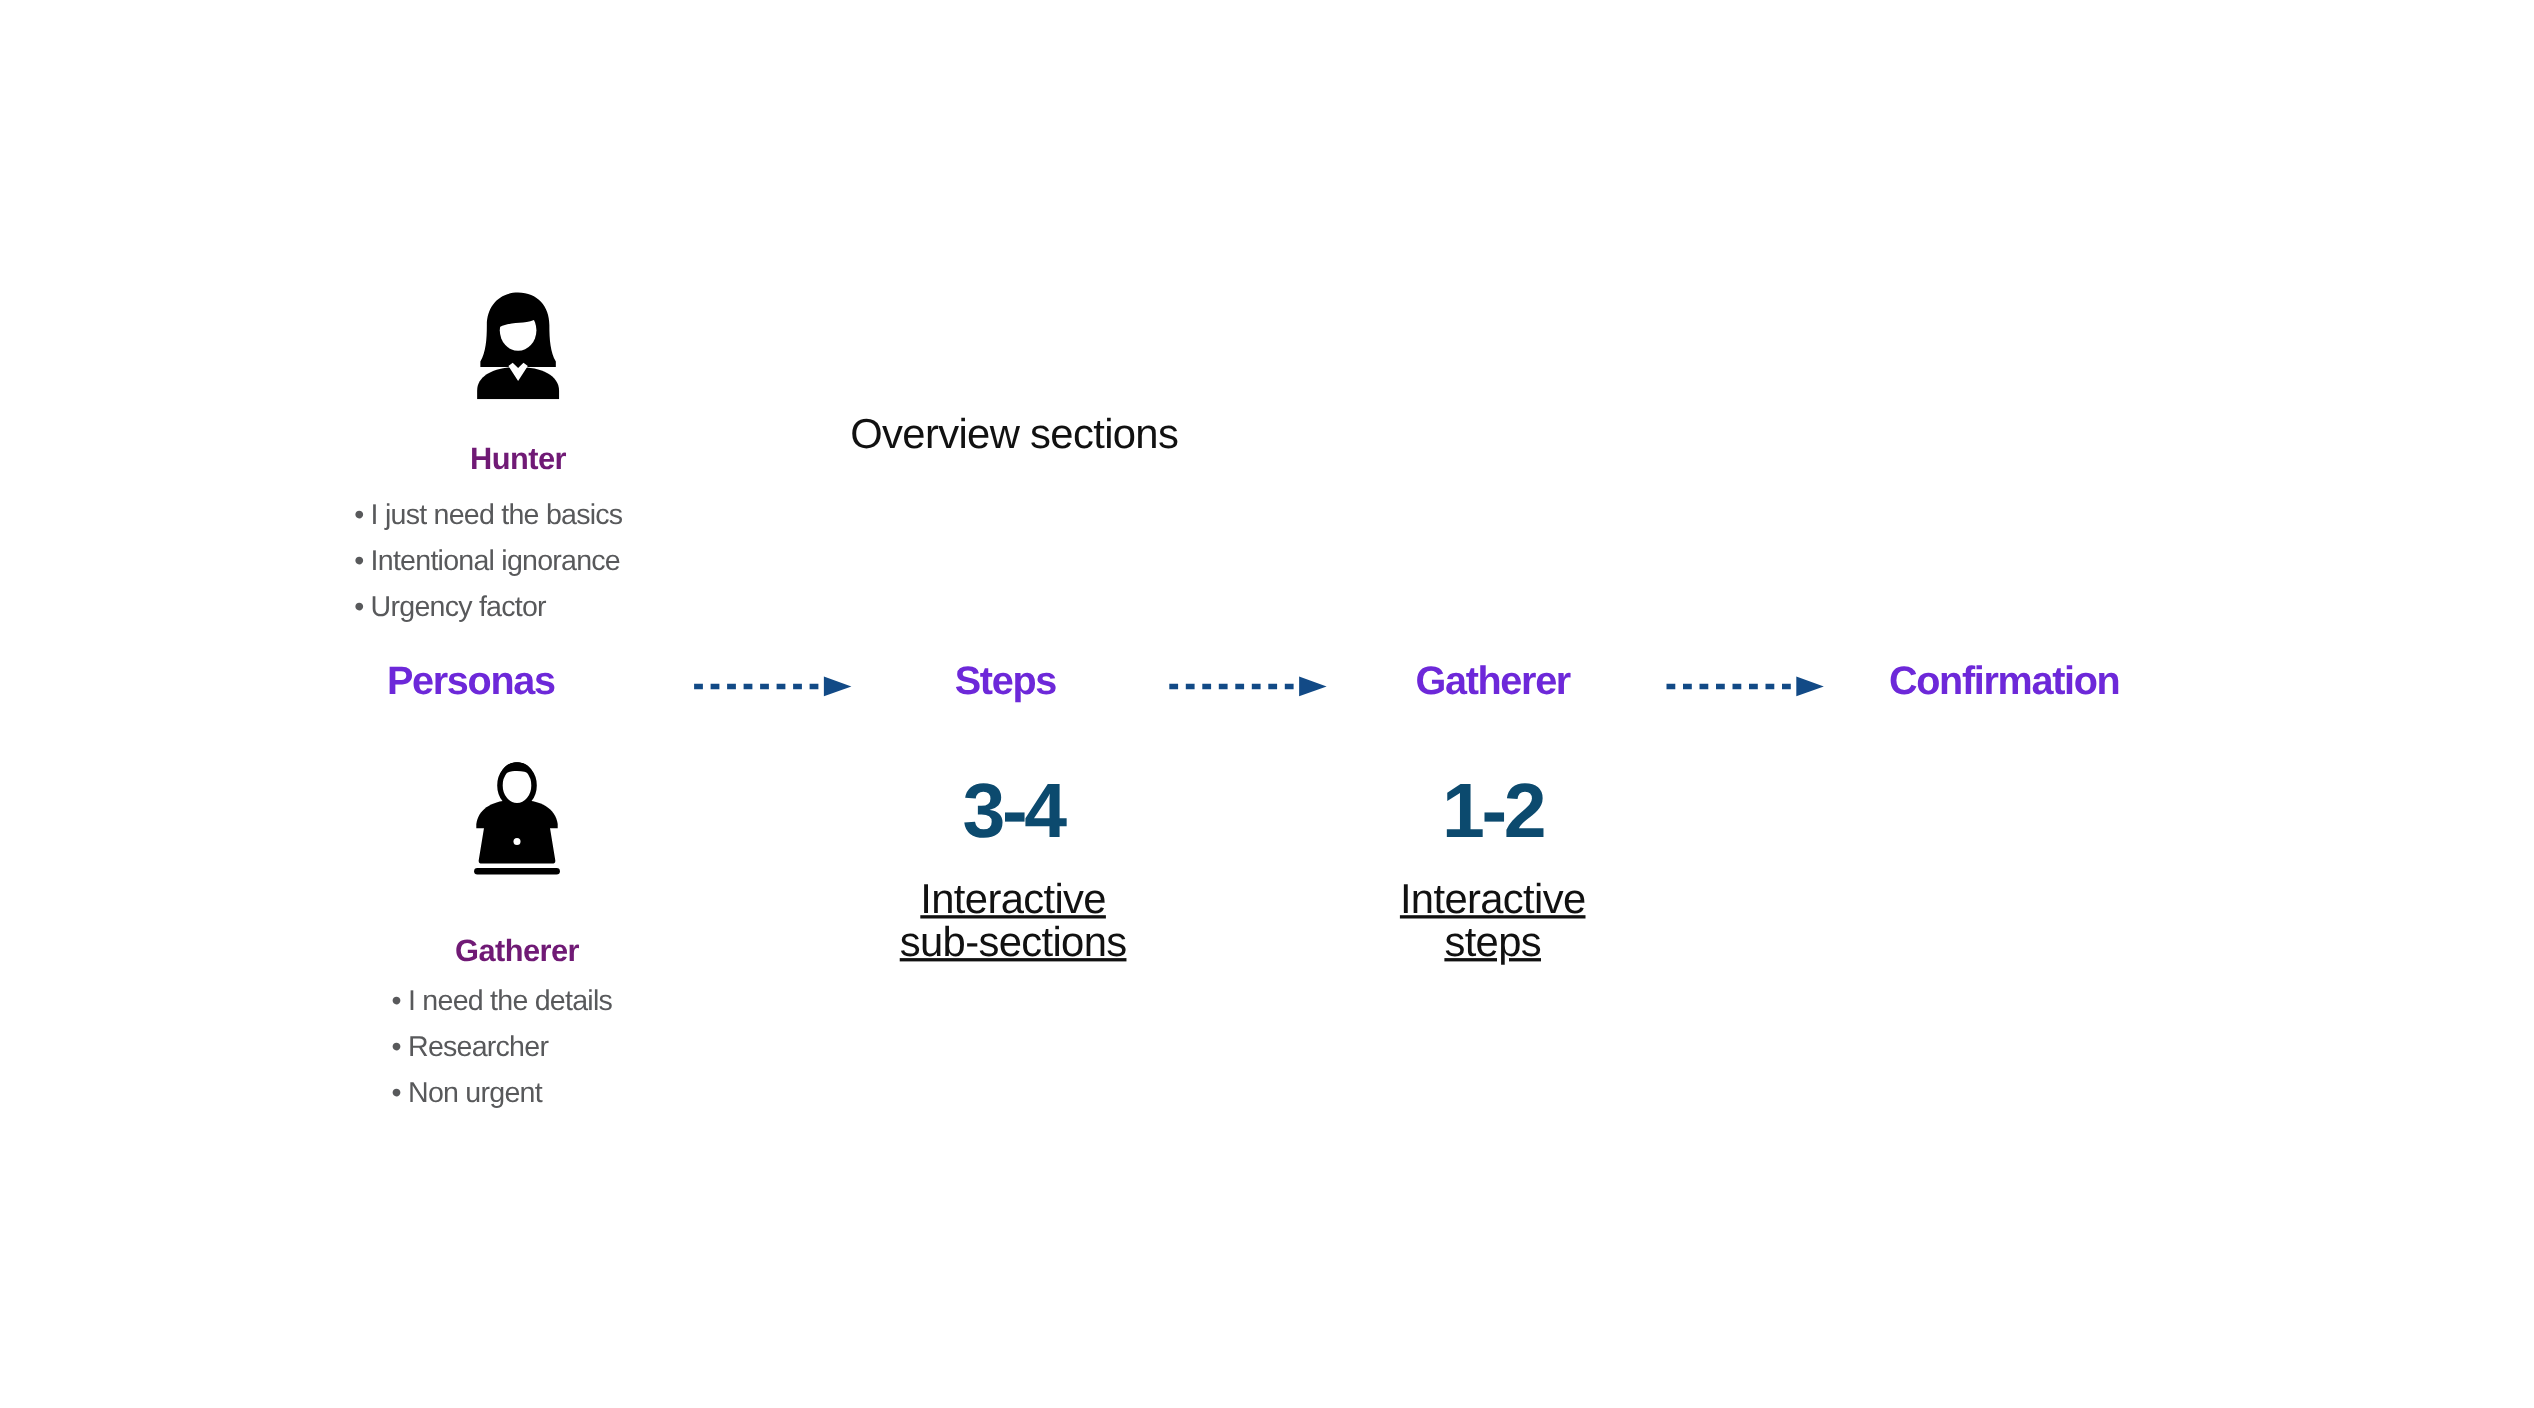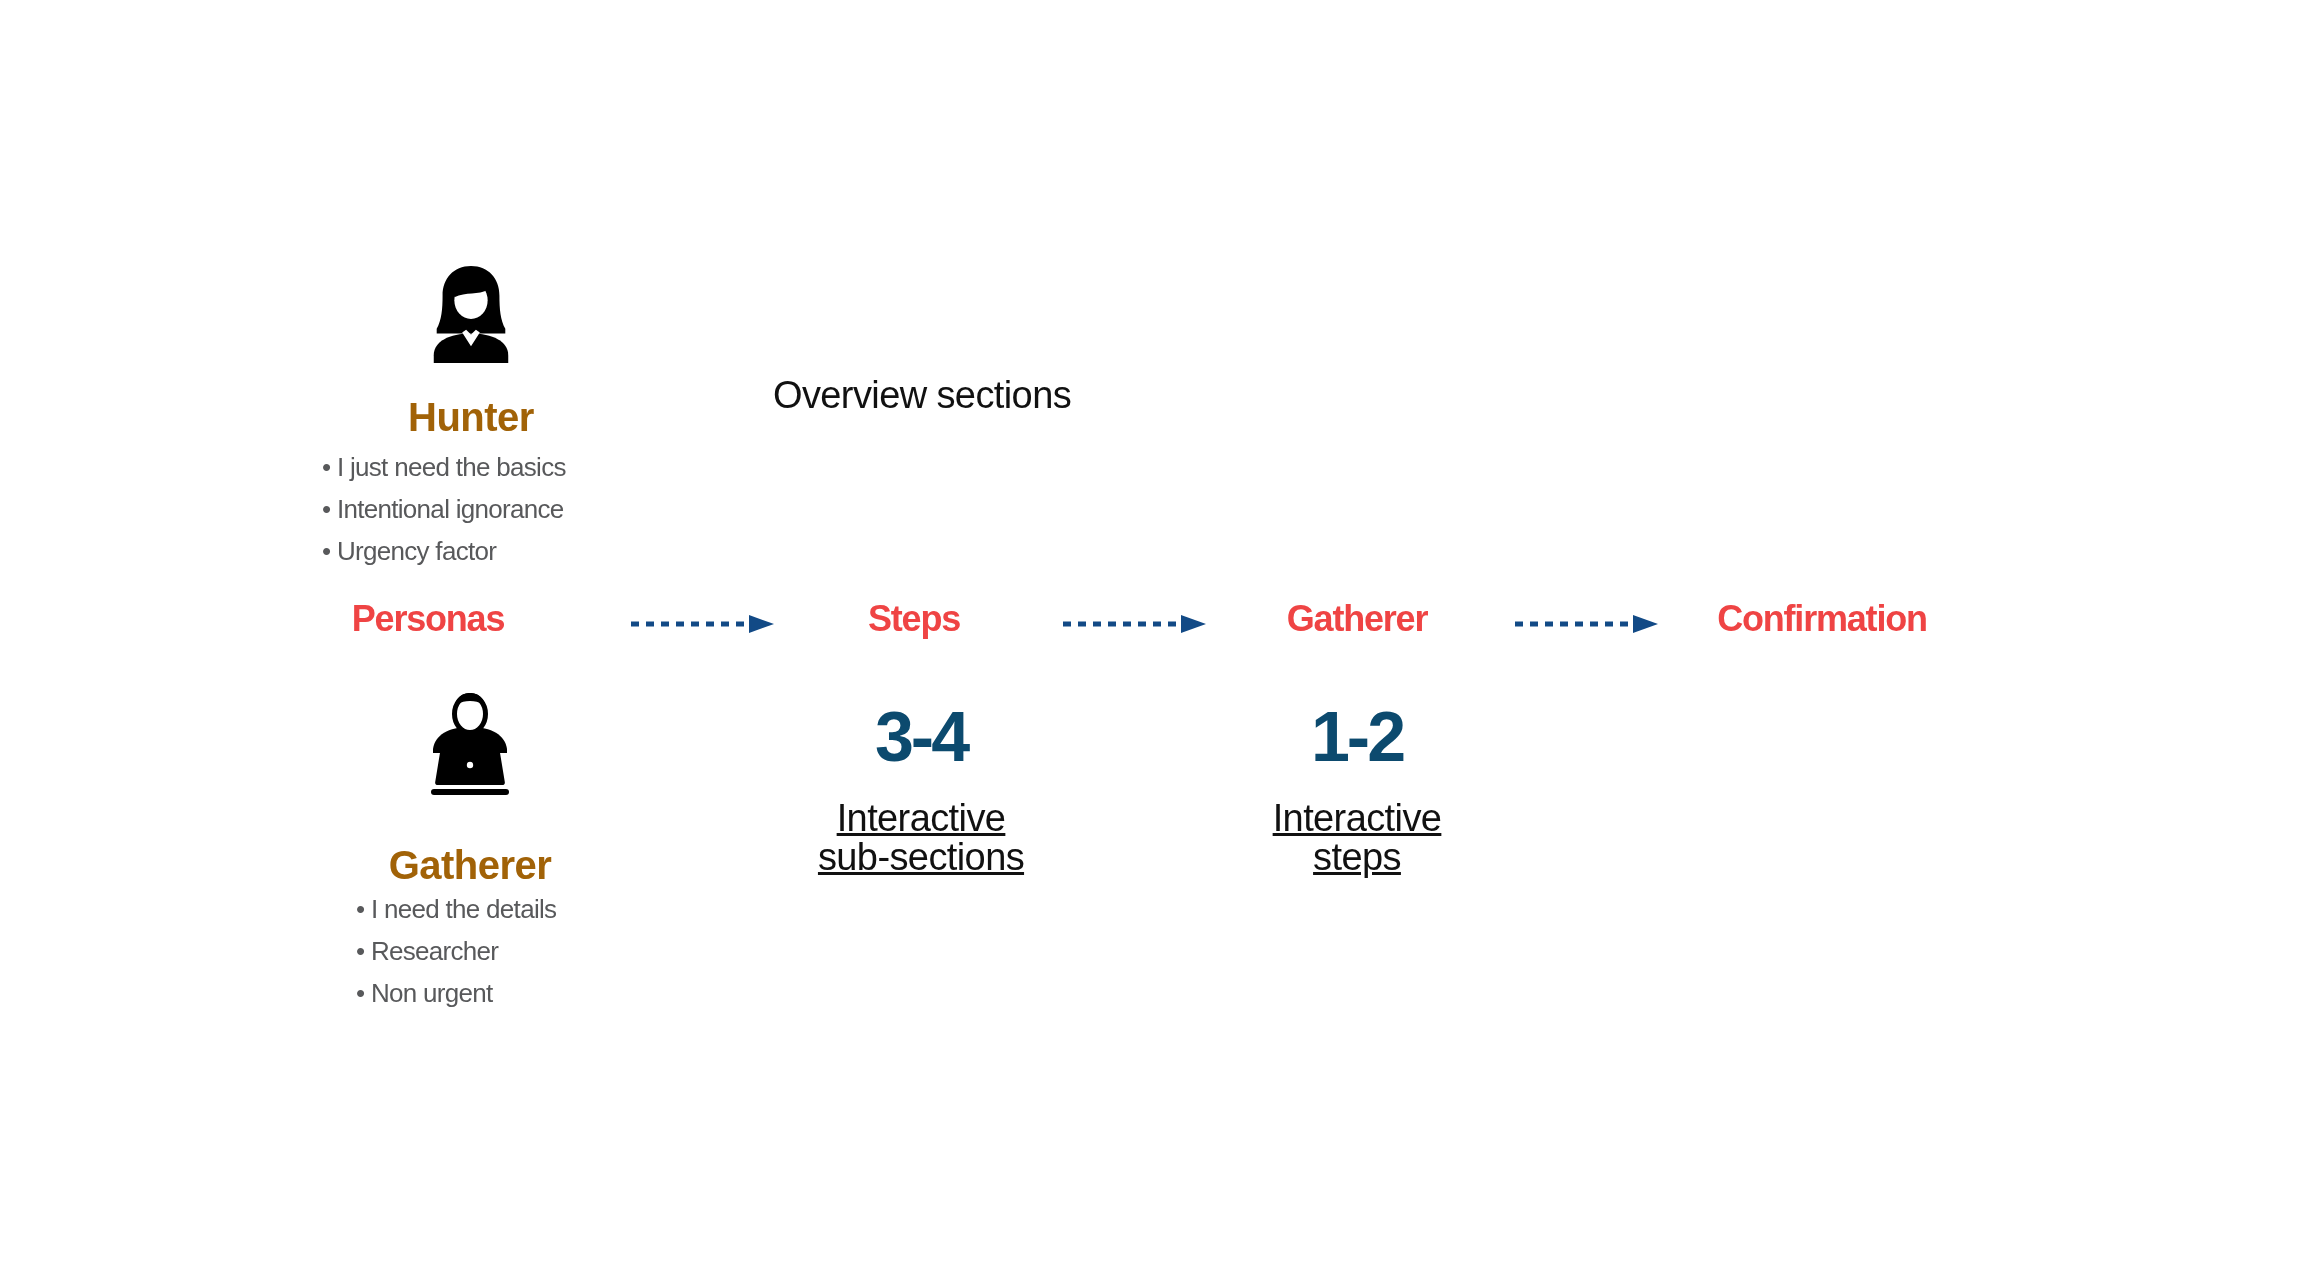--- a/index.html
+++ b/index.html
@@ -15,24 +15,24 @@
     background: #ffffff;
     overflow: hidden;
     font-family: "Liberation Sans", sans-serif;
   }
   .abs { position: absolute; }
 
   
   .persona-icon svg { display: block; width: 100%; height: 100%; }
   .persona-name {
     font-weight: bold;
-    font-size: 40px;
+    font-size: 28px;
     line-height: 34px;
     letter-spacing: -0.5px;
-    color: #a16207;
+    color: #701a75;
     text-align: center;
   }
   .bullets {
     color: #58595B;
     font-size: 26px;
     line-height: 42px;
     letter-spacing: -0.7px;
     white-space: nowrap;
   }
 
@@ -53,21 +53,21 @@
   }
   .metric-label.gap-big   { margin-top: 24px; }
   .metric-label.gap-small { margin-top: 27px; text-decoration: underline; }
 
   
   .stage-label {
     font-weight: bold;
     font-size: 36px;
     line-height: 42px;
     letter-spacing: -1.2px;
-    color: #ef4444;
+    color: #6d28d9;
     text-align: center;
     white-space: nowrap;
   }
   .flow-arrow svg { display: block; width: 100%; height: 100%; }
   .flow-arrow line    { stroke: #124A86; stroke-width: 5; }
   .flow-arrow polygon { fill: #124A86; }
 </style>
 </head>
 <body>
 

